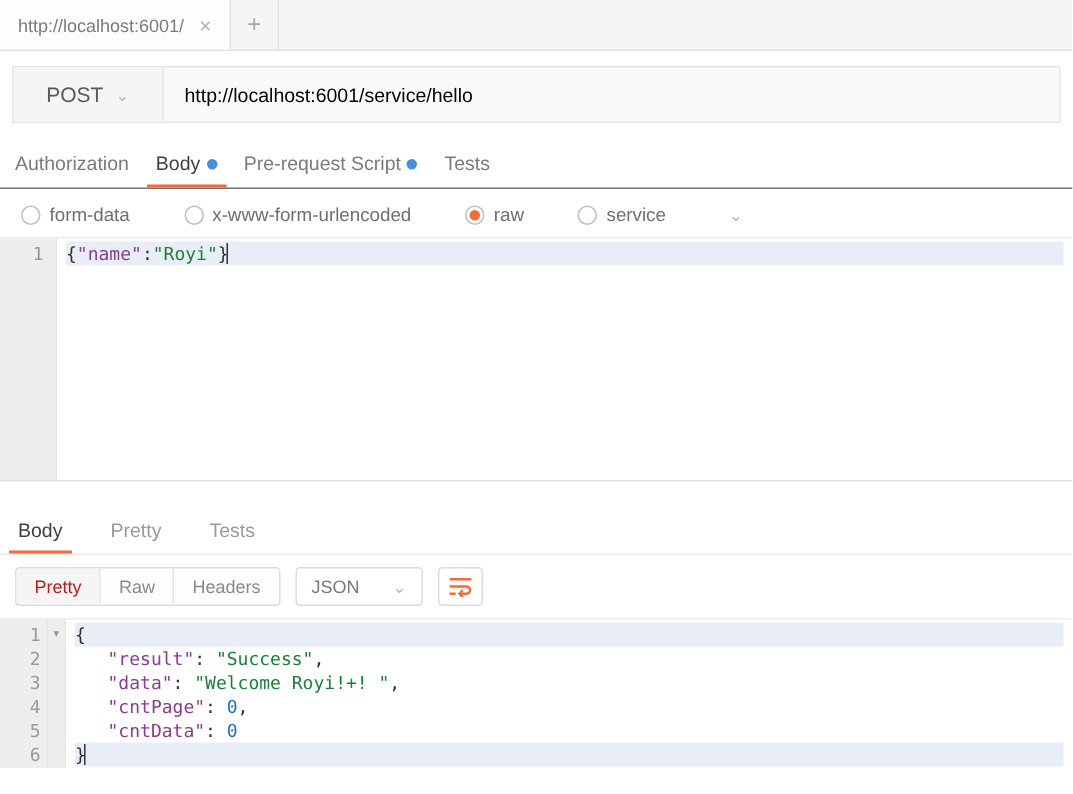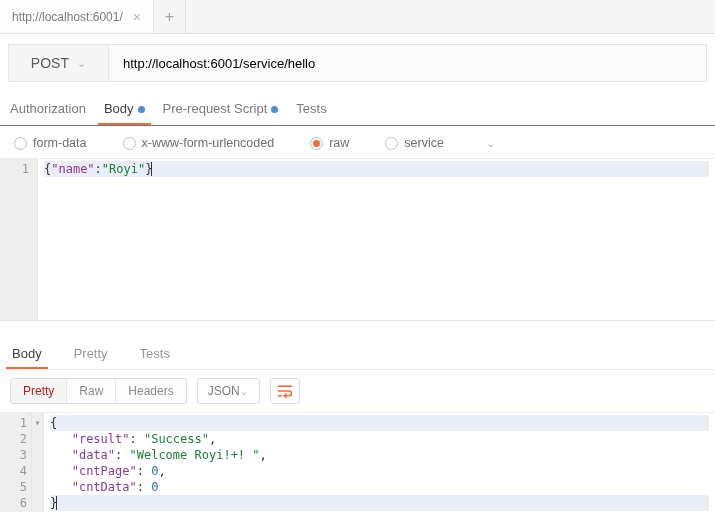--- a/index.html
+++ b/index.html
@@ -206,21 +206,21 @@
     padding: 5px 12px;
     font-size: 12px;
     color: #8a8a8a;
     border-right: 1px solid #e5e5e5;
   }
   .btngrp .b:last-child { border-right: none; }
   .btngrp .b.sel { color: #b91c1c; background: #f5f5f5; }
   .selbox {
     display: inline-flex;
     align-items: center;
-    gap: 0;
+    gap: 22px;
     border: 1px solid #dcdcdc;
     border-radius: 3px;
     padding: 5px 10px;
     font-size: 12px;
     color: #7a7a7a;
   }
   .iconbtn {
     display: inline-flex;
     align-items: center;
     justify-content: center;

